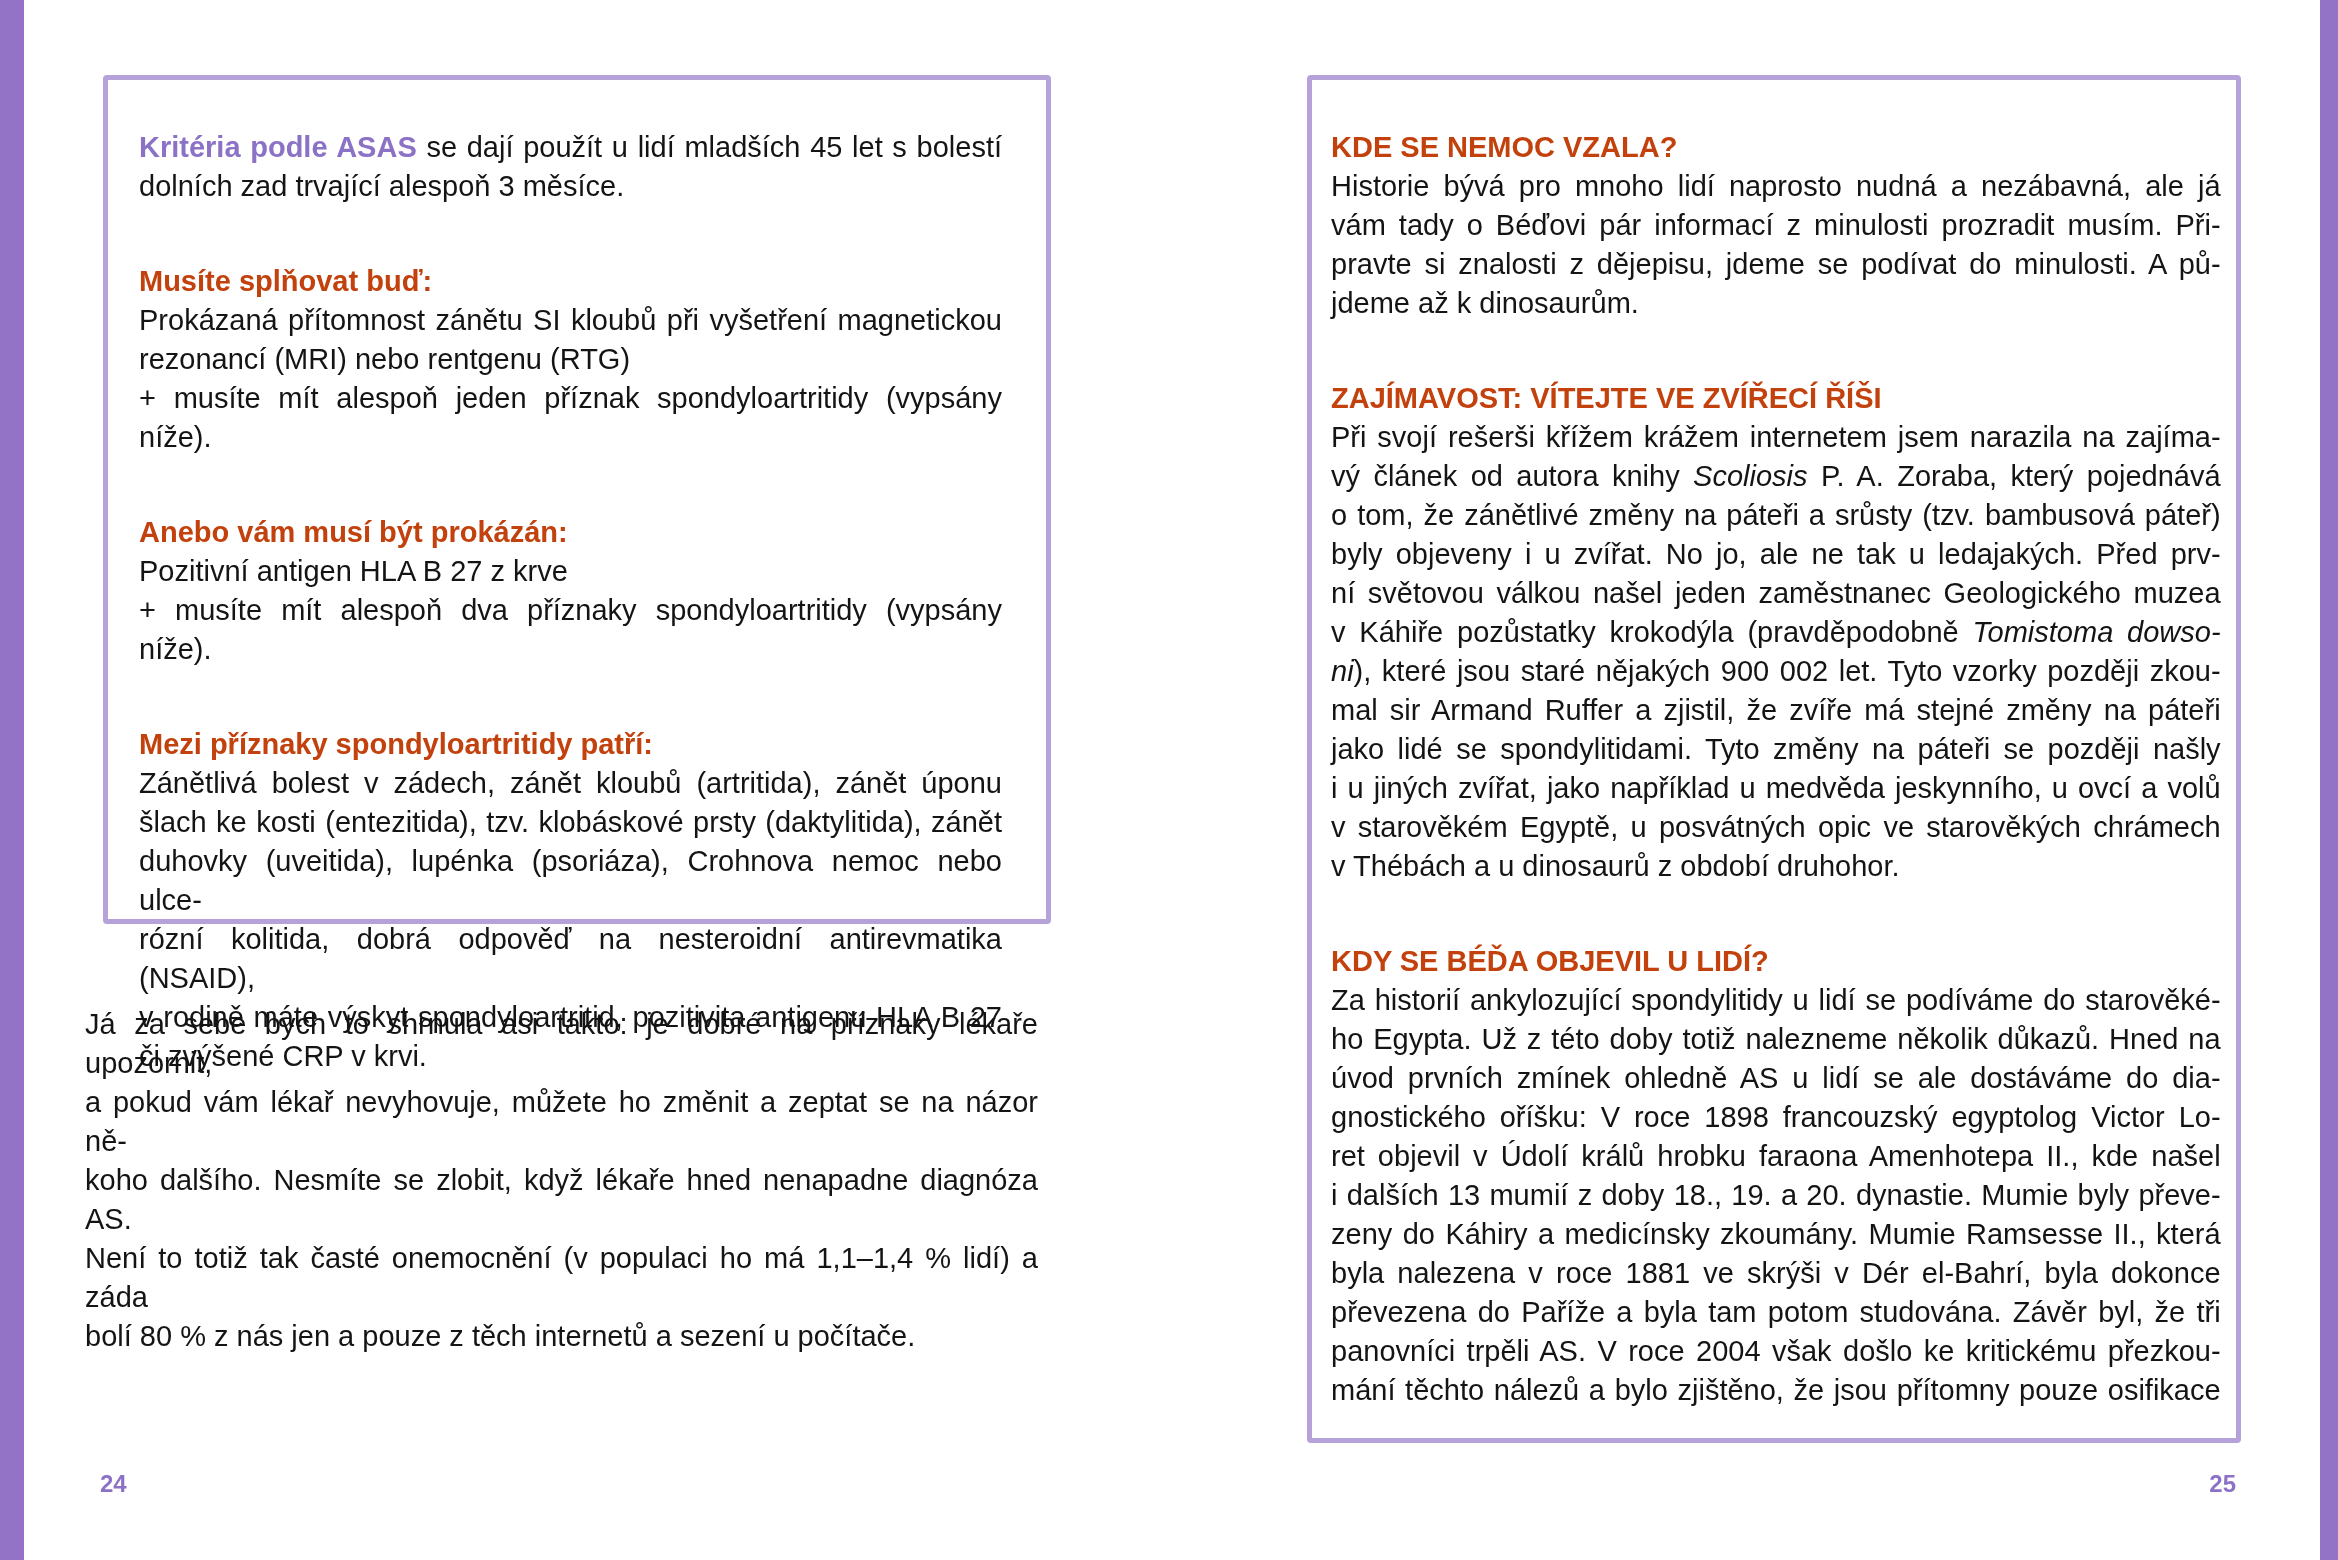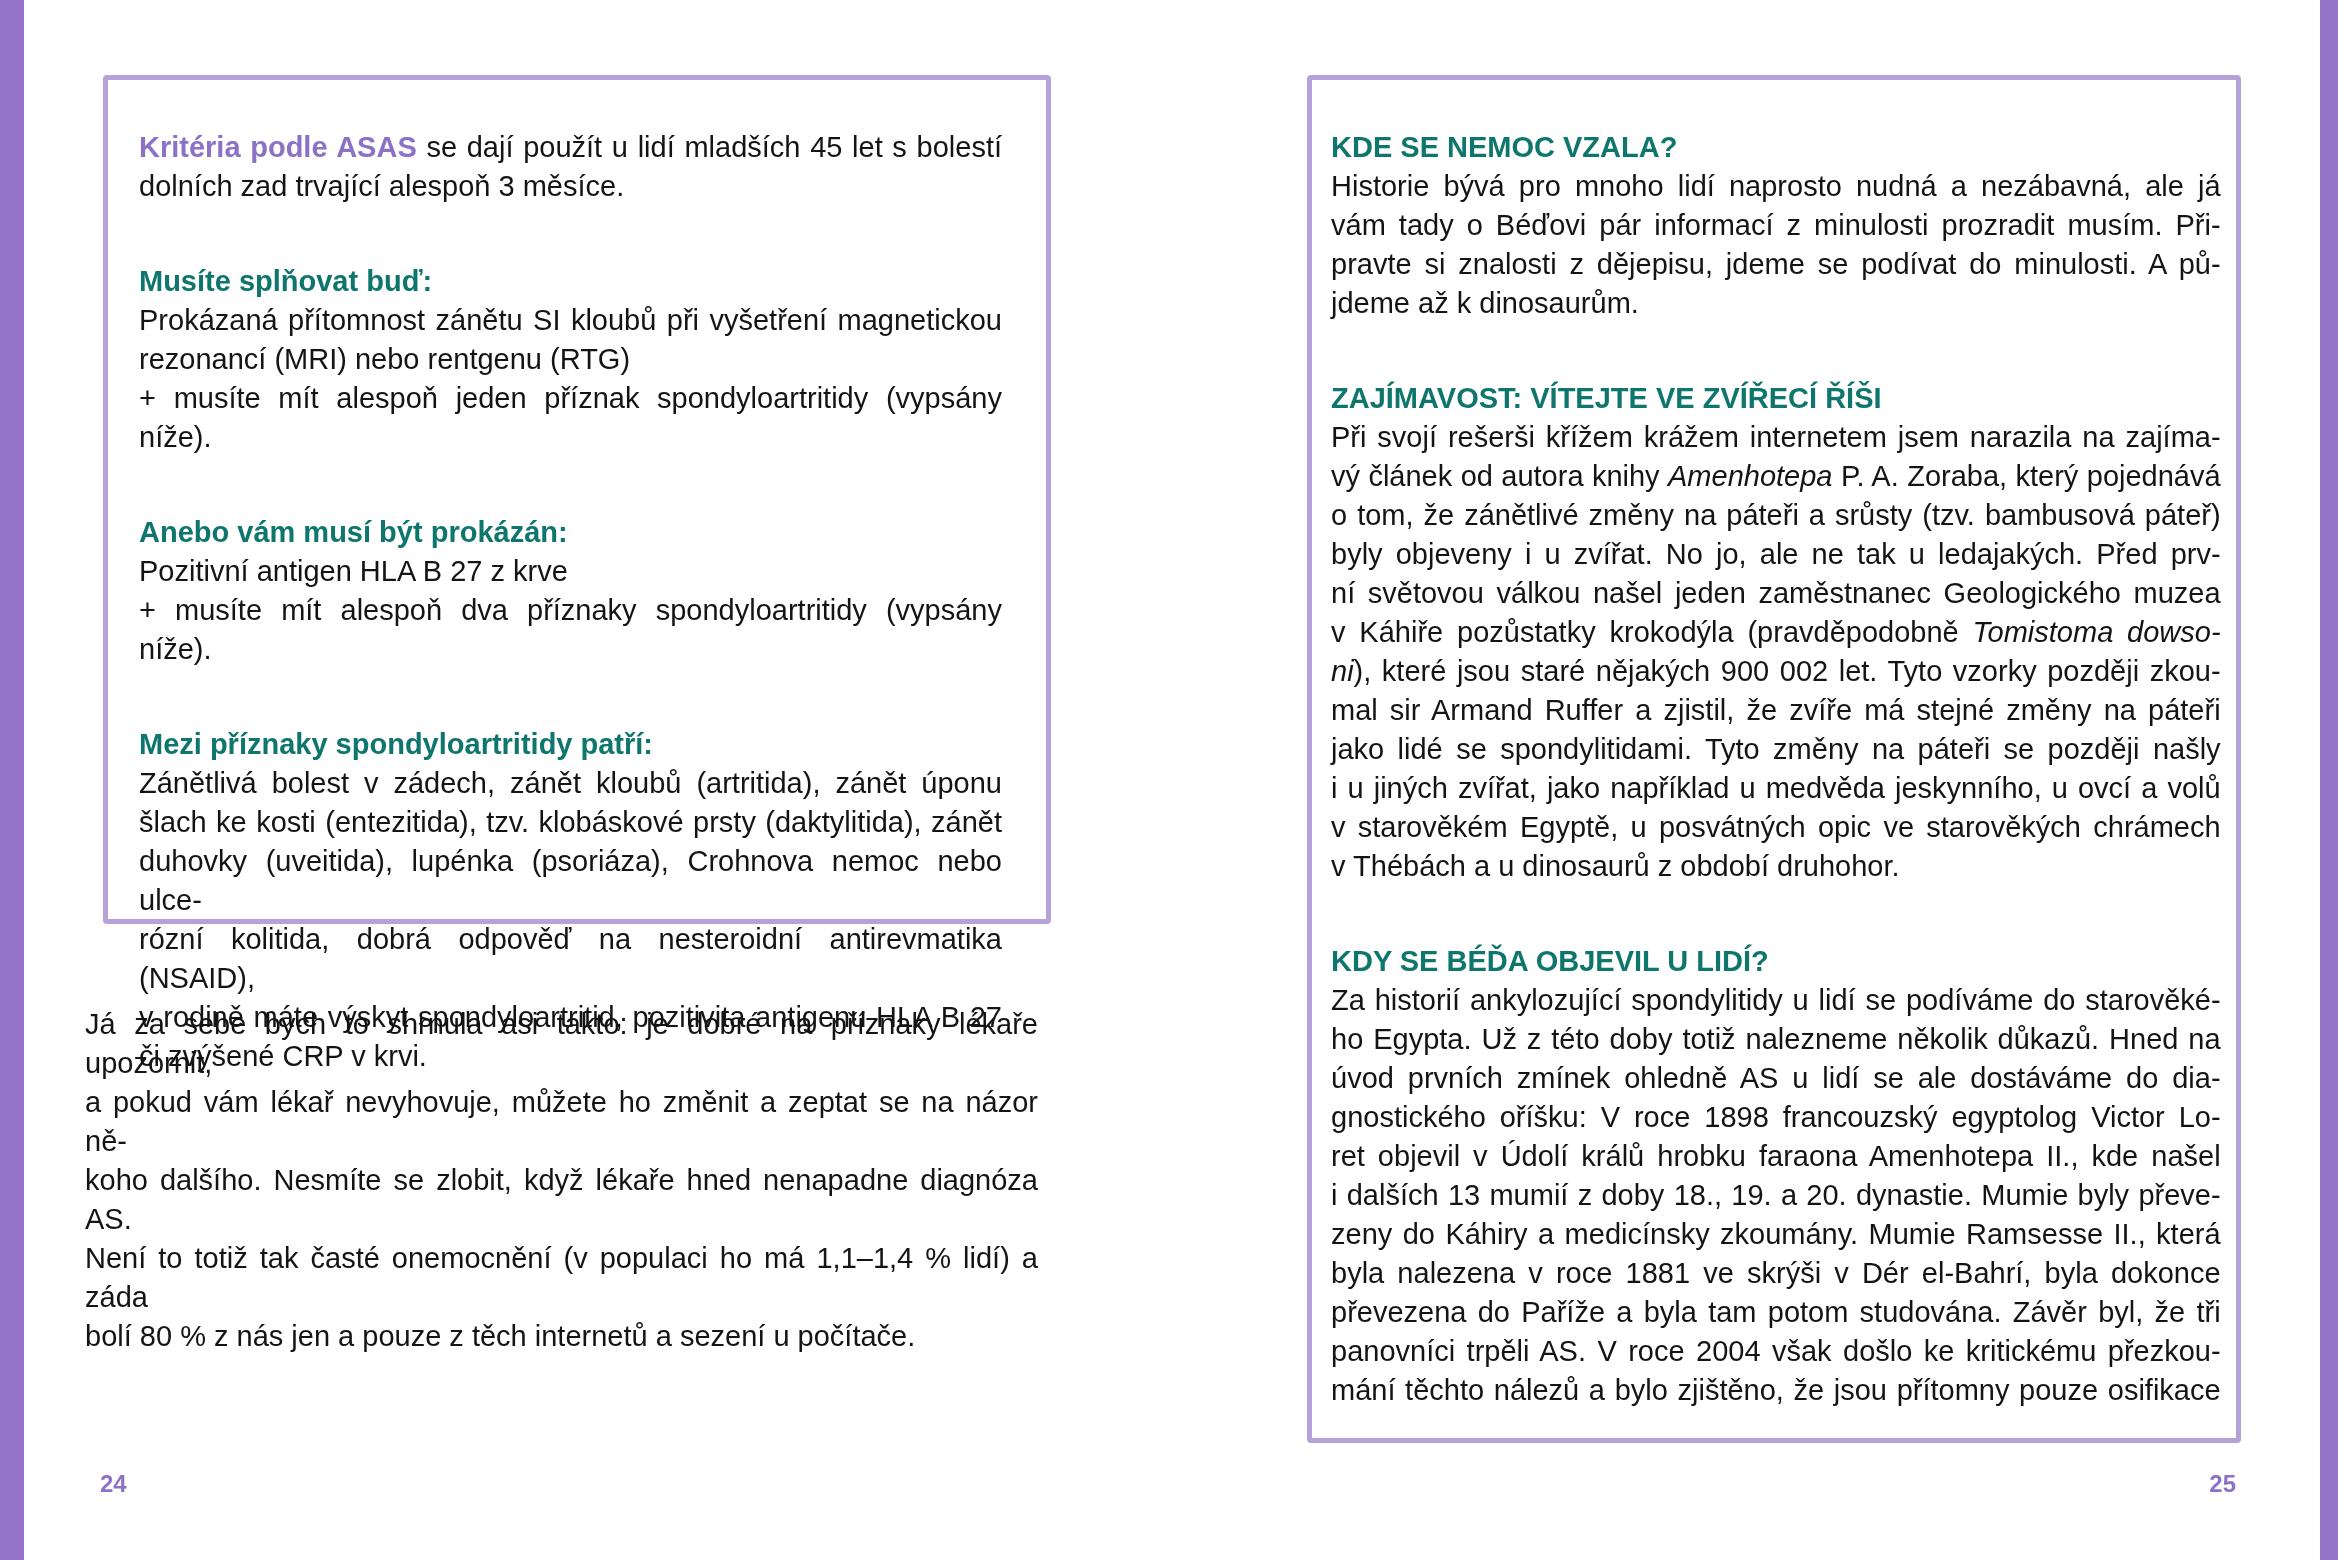--- a/index.html
+++ b/index.html
@@ -10,21 +10,21 @@
   .edge-bar{position:absolute;top:0;height:100%;background:#9373c5;}
   .edge-bar.left{left:0;width:24px;}
   .edge-bar.right{right:0;width:18px;}
   .info-box{position:absolute;border:5.8px solid #b5a2d9;border-radius:4px;box-sizing:border-box;background:#ffffff;}
   .left-box{left:103px;top:75px;width:948px;height:849px;padding:48px 44px 0 31px;}
   .right-box{left:1307px;top:75px;width:934px;height:1368px;padding:48px 15.4px 0 19px;}
   .section + .section{margin-top:56px;}
   .line,.heading{line-height:39px;min-height:39px;font-size:29px;}
   .line{text-align:justify;text-align-last:justify;}
   .line.last{text-align-last:left;}
-  .heading{color:#0f766e;font-weight:700;}
+  .heading{color:#c2410c;font-weight:700;}
   .hl{color:#8b72c6;font-weight:700;}
   .it{font-style:italic;}
   .summary{position:absolute;left:85px;top:1005px;width:953px;}
   .pagenum{position:absolute;top:1464px;font-size:24px;line-height:39px;font-weight:700;color:#8b72c6;}
   .pagenum-left{left:100px;}
   .pagenum-right{right:102px;text-align:right;}
 </style>
 </head>
 <body>
 
@@ -85,21 +85,21 @@
           <div class="line"><span>Historie bývá pro mnoho lidí naprosto nudná a nezábavná, ale já</span></div>
           <div class="line"><span>vám tady o Béďovi pár informací z minulosti prozradit musím. Při-</span></div>
           <div class="line"><span>pravte si znalosti z dějepisu, jdeme se podívat do minulosti. A pů-</span></div>
           <div class="line last"><span>jdeme až k dinosaurům.</span></div>
         </div>
     </div>
     <div class="section">
       <div class="heading">ZAJÍMAVOST: VÍTEJTE VE ZVÍŘECÍ ŘÍŠI</div>
       <div>
           <div class="line"><span>Při svojí rešerši křížem krážem internetem jsem narazila na zajíma-</span></div>
-          <div class="line"><span>vý článek od autora knihy </span><span class="it">Amenhotepa</span><span> P. A. Zoraba, který pojednává</span></div>
+          <div class="line"><span>vý článek od autora knihy </span><span class="it">Scoliosis</span><span> P. A. Zoraba, který pojednává</span></div>
           <div class="line"><span>o tom, že zánětlivé změny na páteři a srůsty (tzv. bambusová páteř)</span></div>
           <div class="line"><span>byly objeveny i u zvířat. No jo, ale ne tak u ledajakých. Před prv-</span></div>
           <div class="line"><span>ní světovou válkou našel jeden zaměstnanec Geologického muzea</span></div>
           <div class="line"><span>v Káhiře pozůstatky krokodýla (pravděpodobně </span><span class="it">Tomistoma dowso-</span></div>
           <div class="line"><span class="it">ni</span><span>), které jsou staré nějakých 900 002 let. Tyto vzorky později zkou-</span></div>
           <div class="line"><span>mal sir Armand Ruffer a zjistil, že zvíře má stejné změny na páteři</span></div>
           <div class="line"><span>jako lidé se spondylitidami. Tyto změny na páteři se později našly</span></div>
           <div class="line"><span>i u jiných zvířat, jako například u medvěda jeskynního, u ovcí a volů</span></div>
           <div class="line"><span>v starověkém Egyptě, u posvátných opic ve starověkých chrámech</span></div>
           <div class="line last"><span>v Thébách a u dinosaurů z období druhohor.</span></div>

